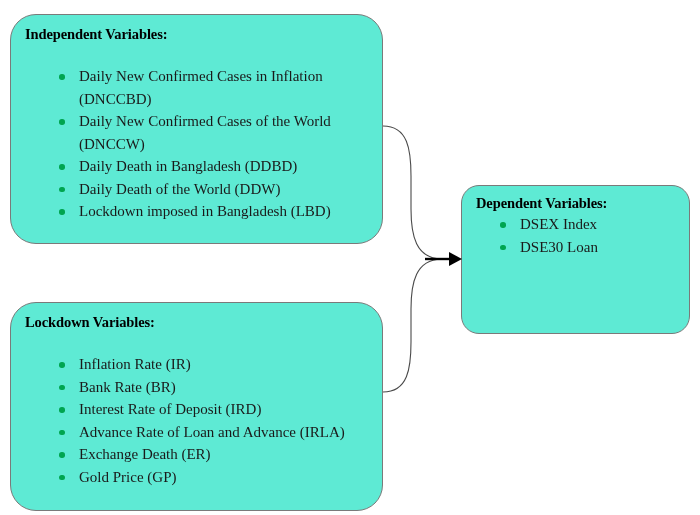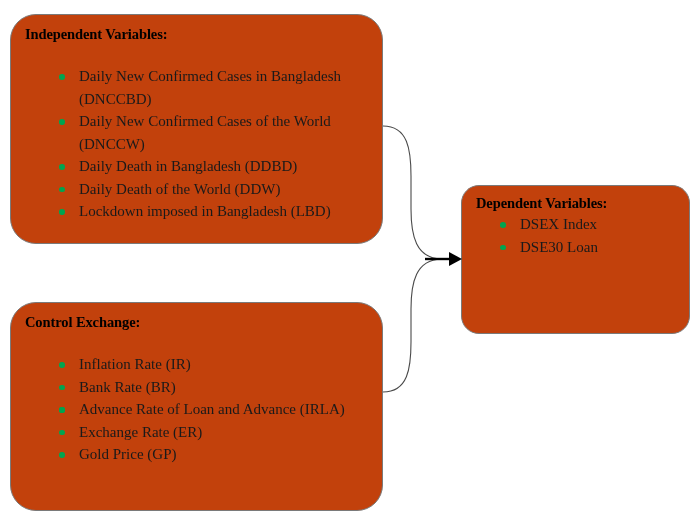--- a/index.html
+++ b/index.html
@@ -13,21 +13,21 @@
     height: 515px;
     background: #ffffff;
     font-family: "Liberation Serif", "DejaVu Serif", serif;
     overflow: hidden;
   }
 
   .vbox {
     position: absolute;
     box-sizing: border-box;
     border: 1.1px solid #7a7a7a;
-    background: #c2410c;
+    background: #5eead4;
   }
 
   #box-independent {
     left: 10px;
     top: 14px;
     width: 373px;
     height: 230px;
     border-radius: 26px;
   }
   #box-control {
@@ -96,21 +96,21 @@
 </head>
 <body>
 
 <div id="canvas">
 
   <div class="vbox" id="box-independent">
     <div class="box-title">Independent Variables:</div>
     <ul class="bullet-list" id="list-independent">
       <li class="bullet-item">
         <span class="dot"></span>
-        <span>Daily New Confirmed Cases in Bangladesh (DNCCBD)</span>
+        <span>Daily New Confirmed Cases in Inflation (DNCCBD)</span>
       </li>
       <li class="bullet-item">
         <span class="dot"></span>
         <span>Daily New Confirmed Cases of the World (DNCCW)</span>
       </li>
       <li class="bullet-item">
         <span class="dot"></span>
         <span>Daily Death in Bangladesh (DDBD)</span>
       </li>
       <li class="bullet-item">
@@ -118,40 +118,41 @@
         <span>Daily Death of the World (DDW)</span>
       </li>
       <li class="bullet-item">
         <span class="dot"></span>
         <span>Lockdown imposed in Bangladesh (LBD)</span>
       </li>
     </ul>
   </div>
 
   <div class="vbox" id="box-control">
-    <div class="box-title">Control Exchange:</div>
+    <div class="box-title">Lockdown Variables:</div>
     <ul class="bullet-list" id="list-control">
       <li class="bullet-item">
         <span class="dot"></span>
         <span>Inflation Rate (IR)</span>
       </li>
       <li class="bullet-item">
         <span class="dot"></span>
         <span>Bank Rate (BR)</span>
       </li>
       <li class="bullet-item">
         <span class="dot"></span>
+        <span>Interest Rate of Deposit (IRD)</span>
       </li>
       <li class="bullet-item">
         <span class="dot"></span>
         <span>Advance Rate of Loan and Advance (IRLA)</span>
       </li>
       <li class="bullet-item">
         <span class="dot"></span>
-        <span>Exchange Rate (ER)</span>
+        <span>Exchange Death (ER)</span>
       </li>
       <li class="bullet-item">
         <span class="dot"></span>
         <span>Gold Price (GP)</span>
       </li>
     </ul>
   </div>
 
   <div class="vbox" id="box-dependent">
     <div class="box-title">Dependent Variables:</div>

